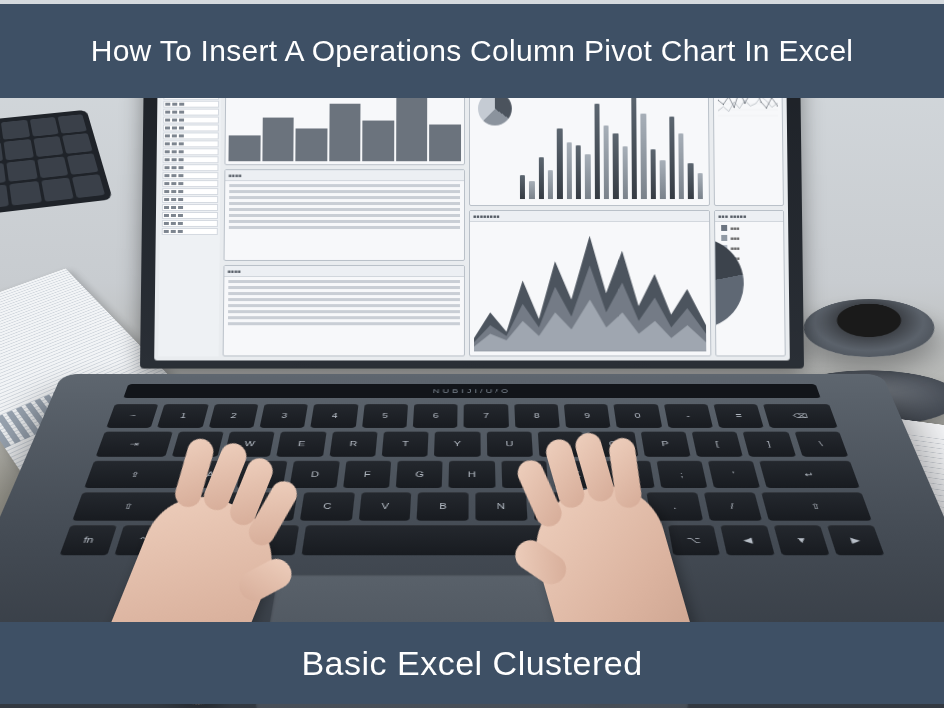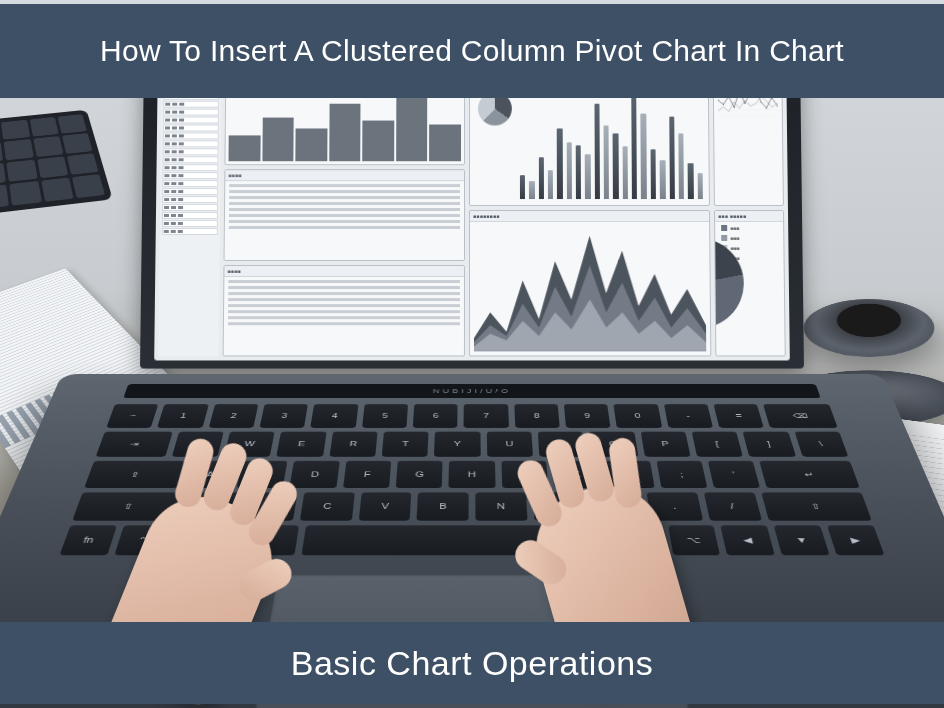--- a/index.html
+++ b/index.html
@@ -753,18 +753,18 @@
       <div class="finger"></div>
         <div class="finger"></div>
         <div class="finger"></div>
         <div class="finger"></div>
       <div class="thumb"></div>
     </div>
   </div>
 </div>
 
 <div class="header-banner">
-  <h1>How To Insert A Clustered Column Pivot Chart In Chart</h1>
+  <h1>How To Insert A Operations Column Pivot Chart In Excel</h1>
 </div>
 
 <div class="footer-banner">
-  <h2>Basic Chart Operations</h2>
+  <h2>Basic Excel Clustered</h2>
 </div>
 
 </body></html>

